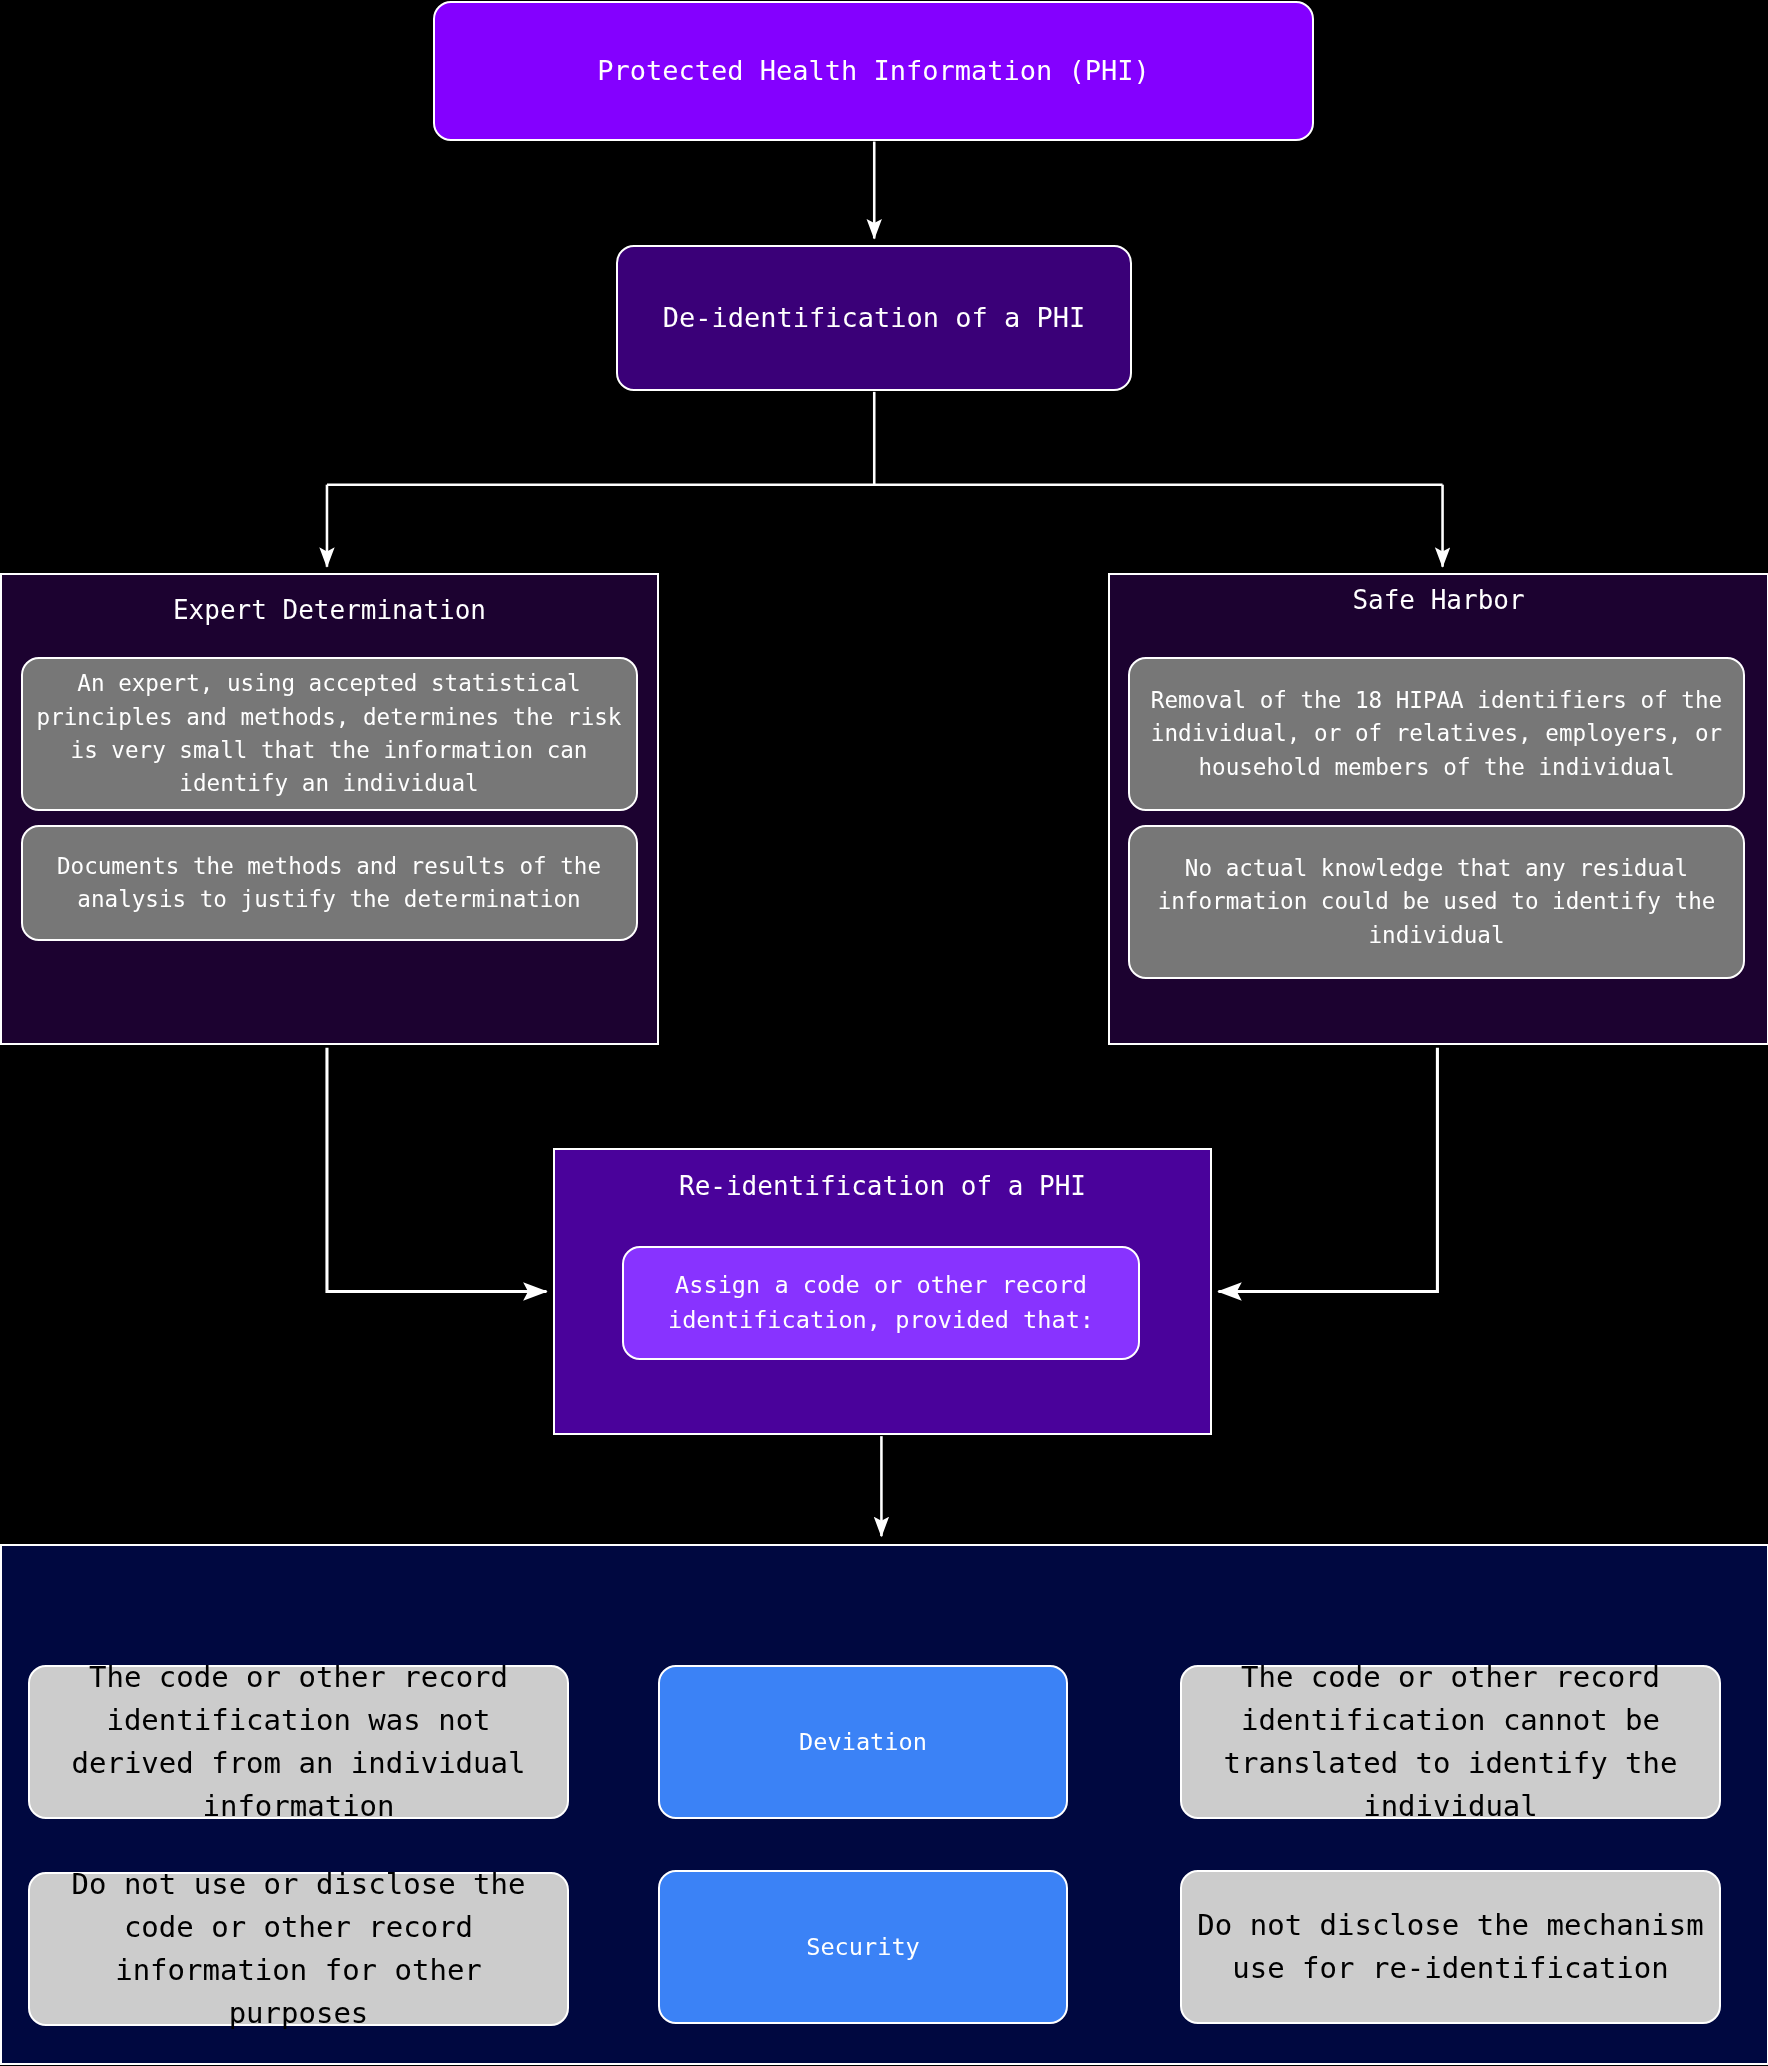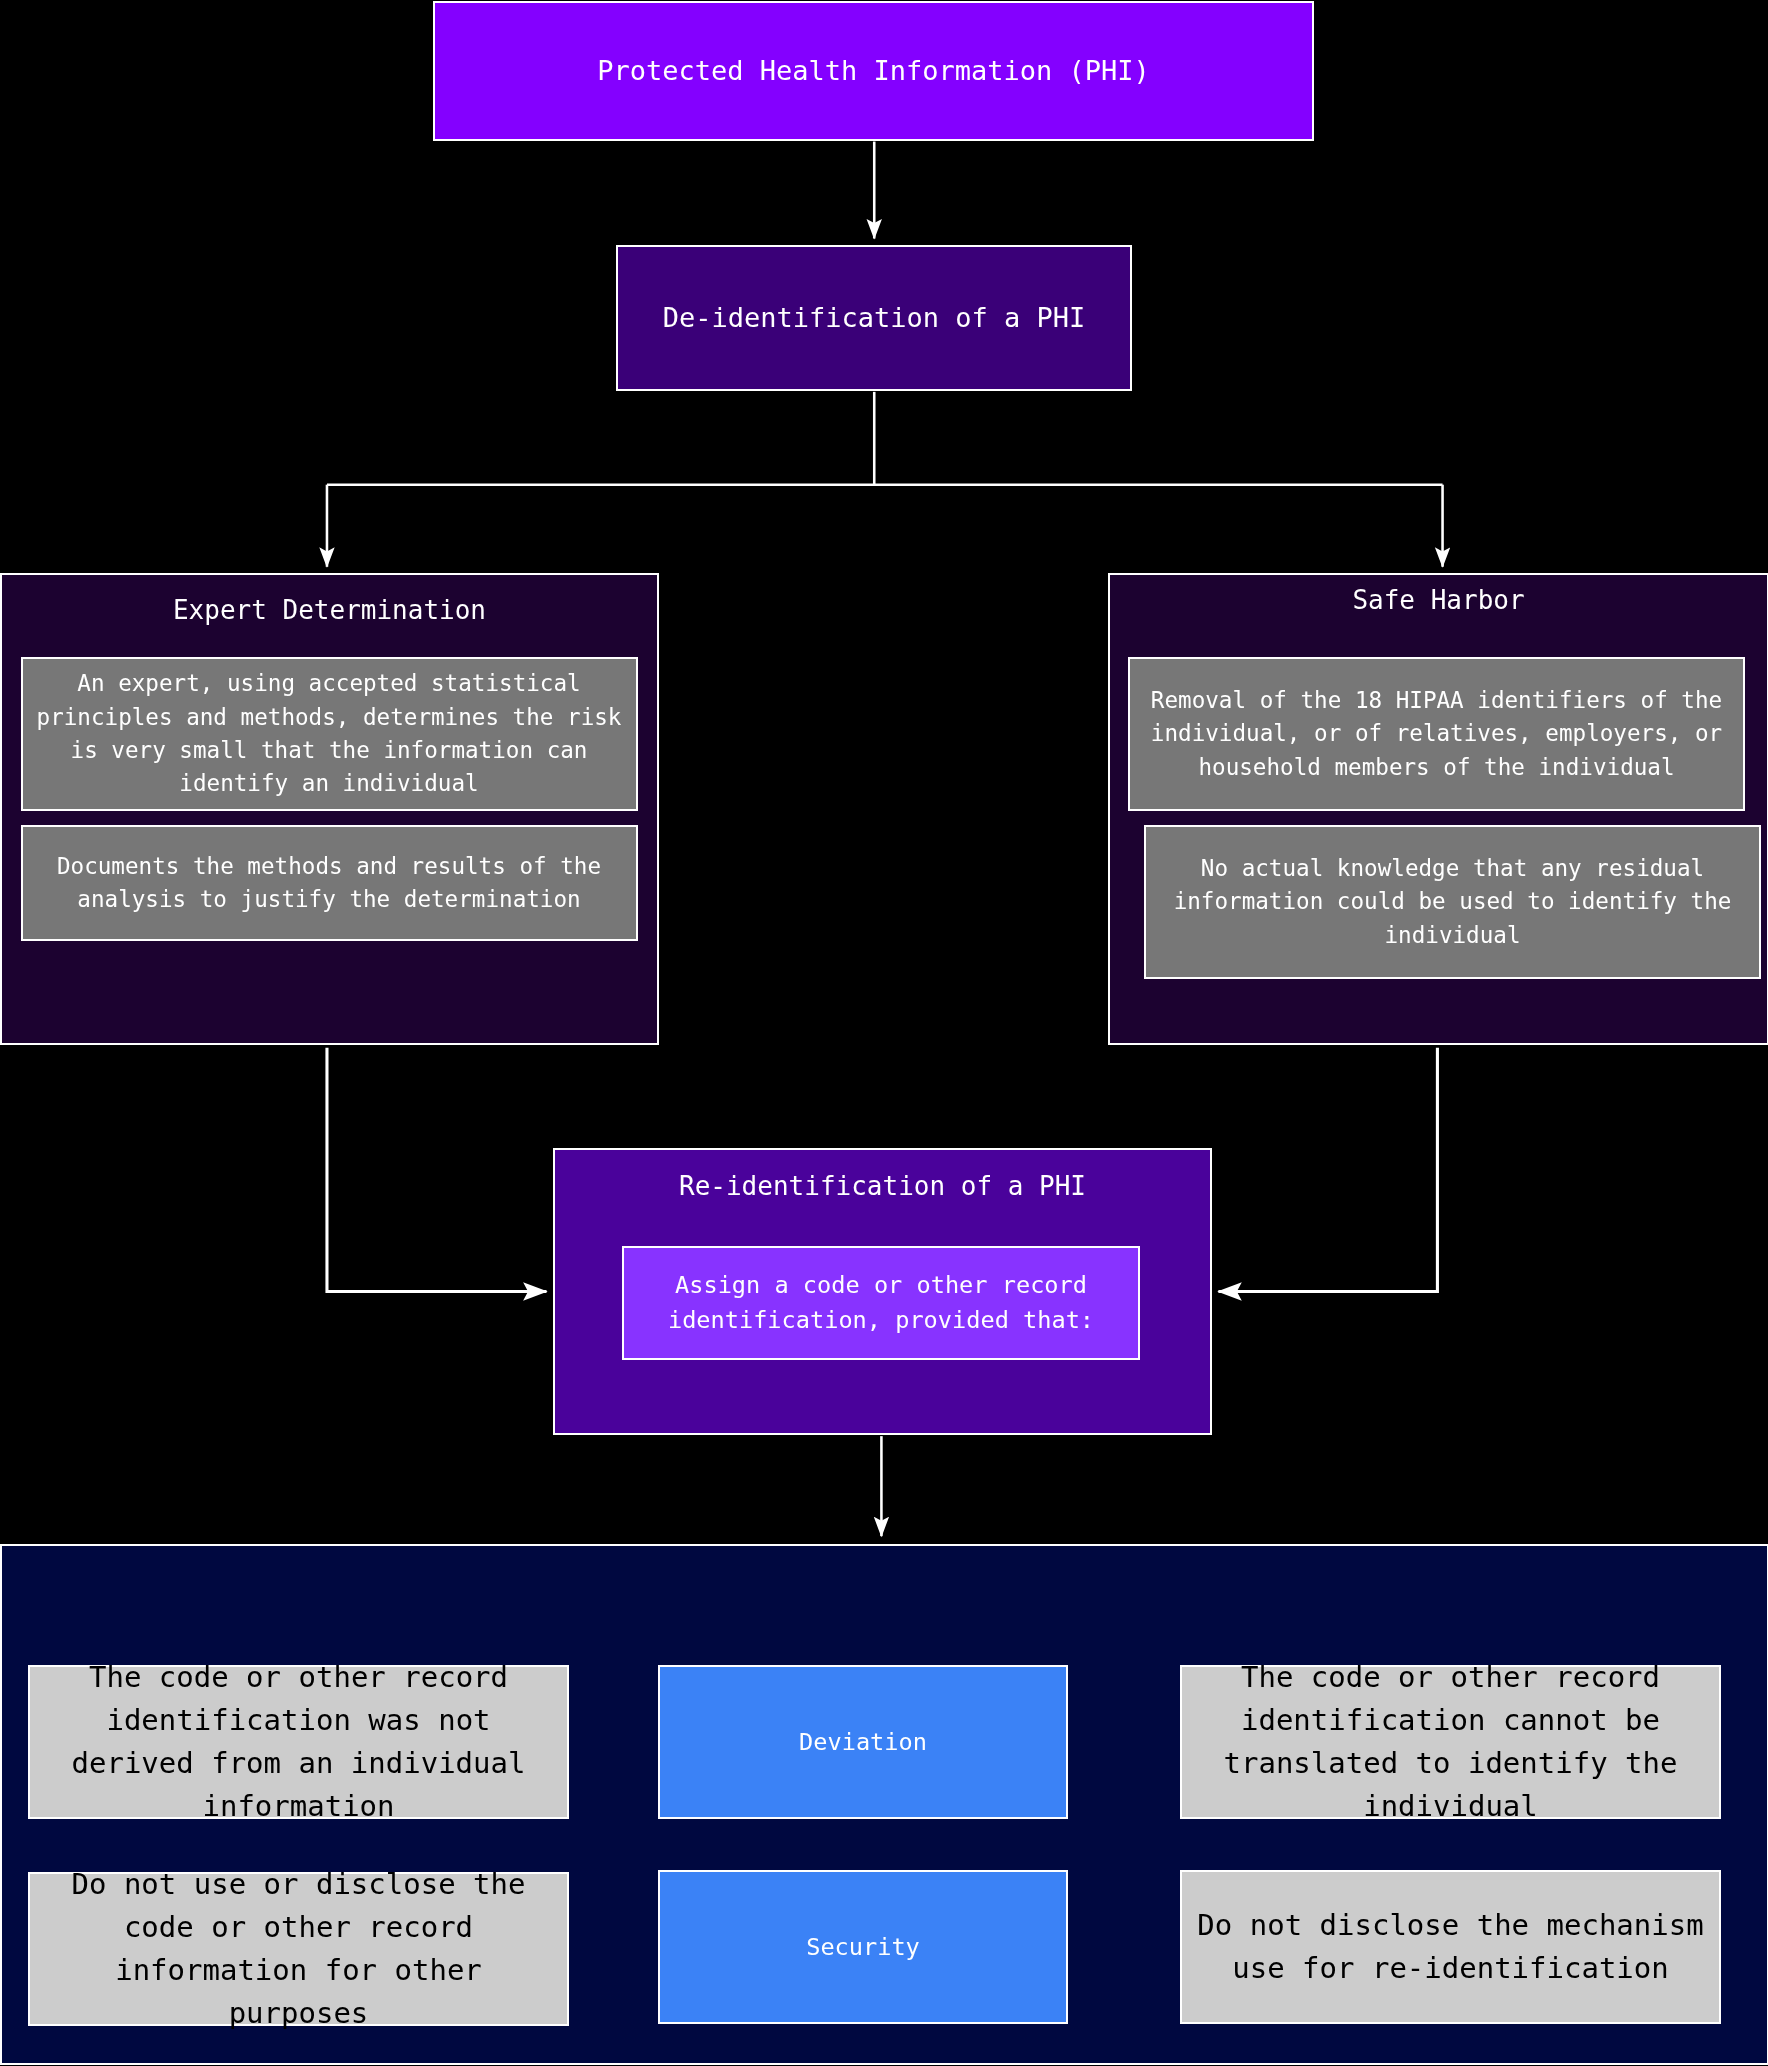--- a/index.html
+++ b/index.html
@@ -1,21 +1,21 @@
 <!DOCTYPE html>
 <html style="font-size:8.2px"><head>
 <meta charset="utf-8">
 <style>
   html,body{margin:0;padding:0;background:#000;}
   body{
     width:1769px;height:2066px;position:relative;overflow:hidden;
     font-family:"DejaVu Sans Mono","Liberation Mono",monospace;
     background:#000000;
   }
-  .node{position:absolute;box-sizing:border-box;display:flex;align-items:center;justify-content:flex-start;text-align:center;}
+  .node{position:absolute;box-sizing:border-box;display:flex;align-items:center;justify-content:flex-start;text-align:center;border-radius:18px;}
   .node .txt{display:block;width:100%;padding:0 7.2px;line-height:1.48;}
 
   
   #phi{
     left:433px;top:1px;width:881px;height:140px;
     background:#8400ff;border:2.1px solid #ffffff;
     color:#ffffff;font-size:27px;
   }
   #deid{
     left:616px;top:245px;width:516px;height:146px;
@@ -49,21 +49,21 @@
     background:#000840;border:2.6px solid #ffffff;
   }
 
   
   .gray{
     background:#777777;border:2.6px solid #ffffff;color:#ffffff;font-size:22.6px;
   }
   #exp1{left:20.5px;top:657px;width:617px;height:154px;}
   #exp2{left:20.5px;top:825px;width:617px;height:116px;}
   #safe1{left:1128px;top:657px;width:617px;height:154px;}
-  #safe2{left:1128px;top:825px;width:617px;height:154px;margin-left:16px;}
+  #safe2{left:1128px;top:825px;width:617px;height:154px;}
 
   #reid-inner{
     left:622px;top:1246px;width:518px;height:114px;
     background:#8833ff;border:2.6px solid #ffffff;color:#ffffff;font-size:23.6px;
   }
 
   
   .light{
     background:#cccccc;border:2.6px solid #ffffff;color:#000000;font-size:29px;
   }

